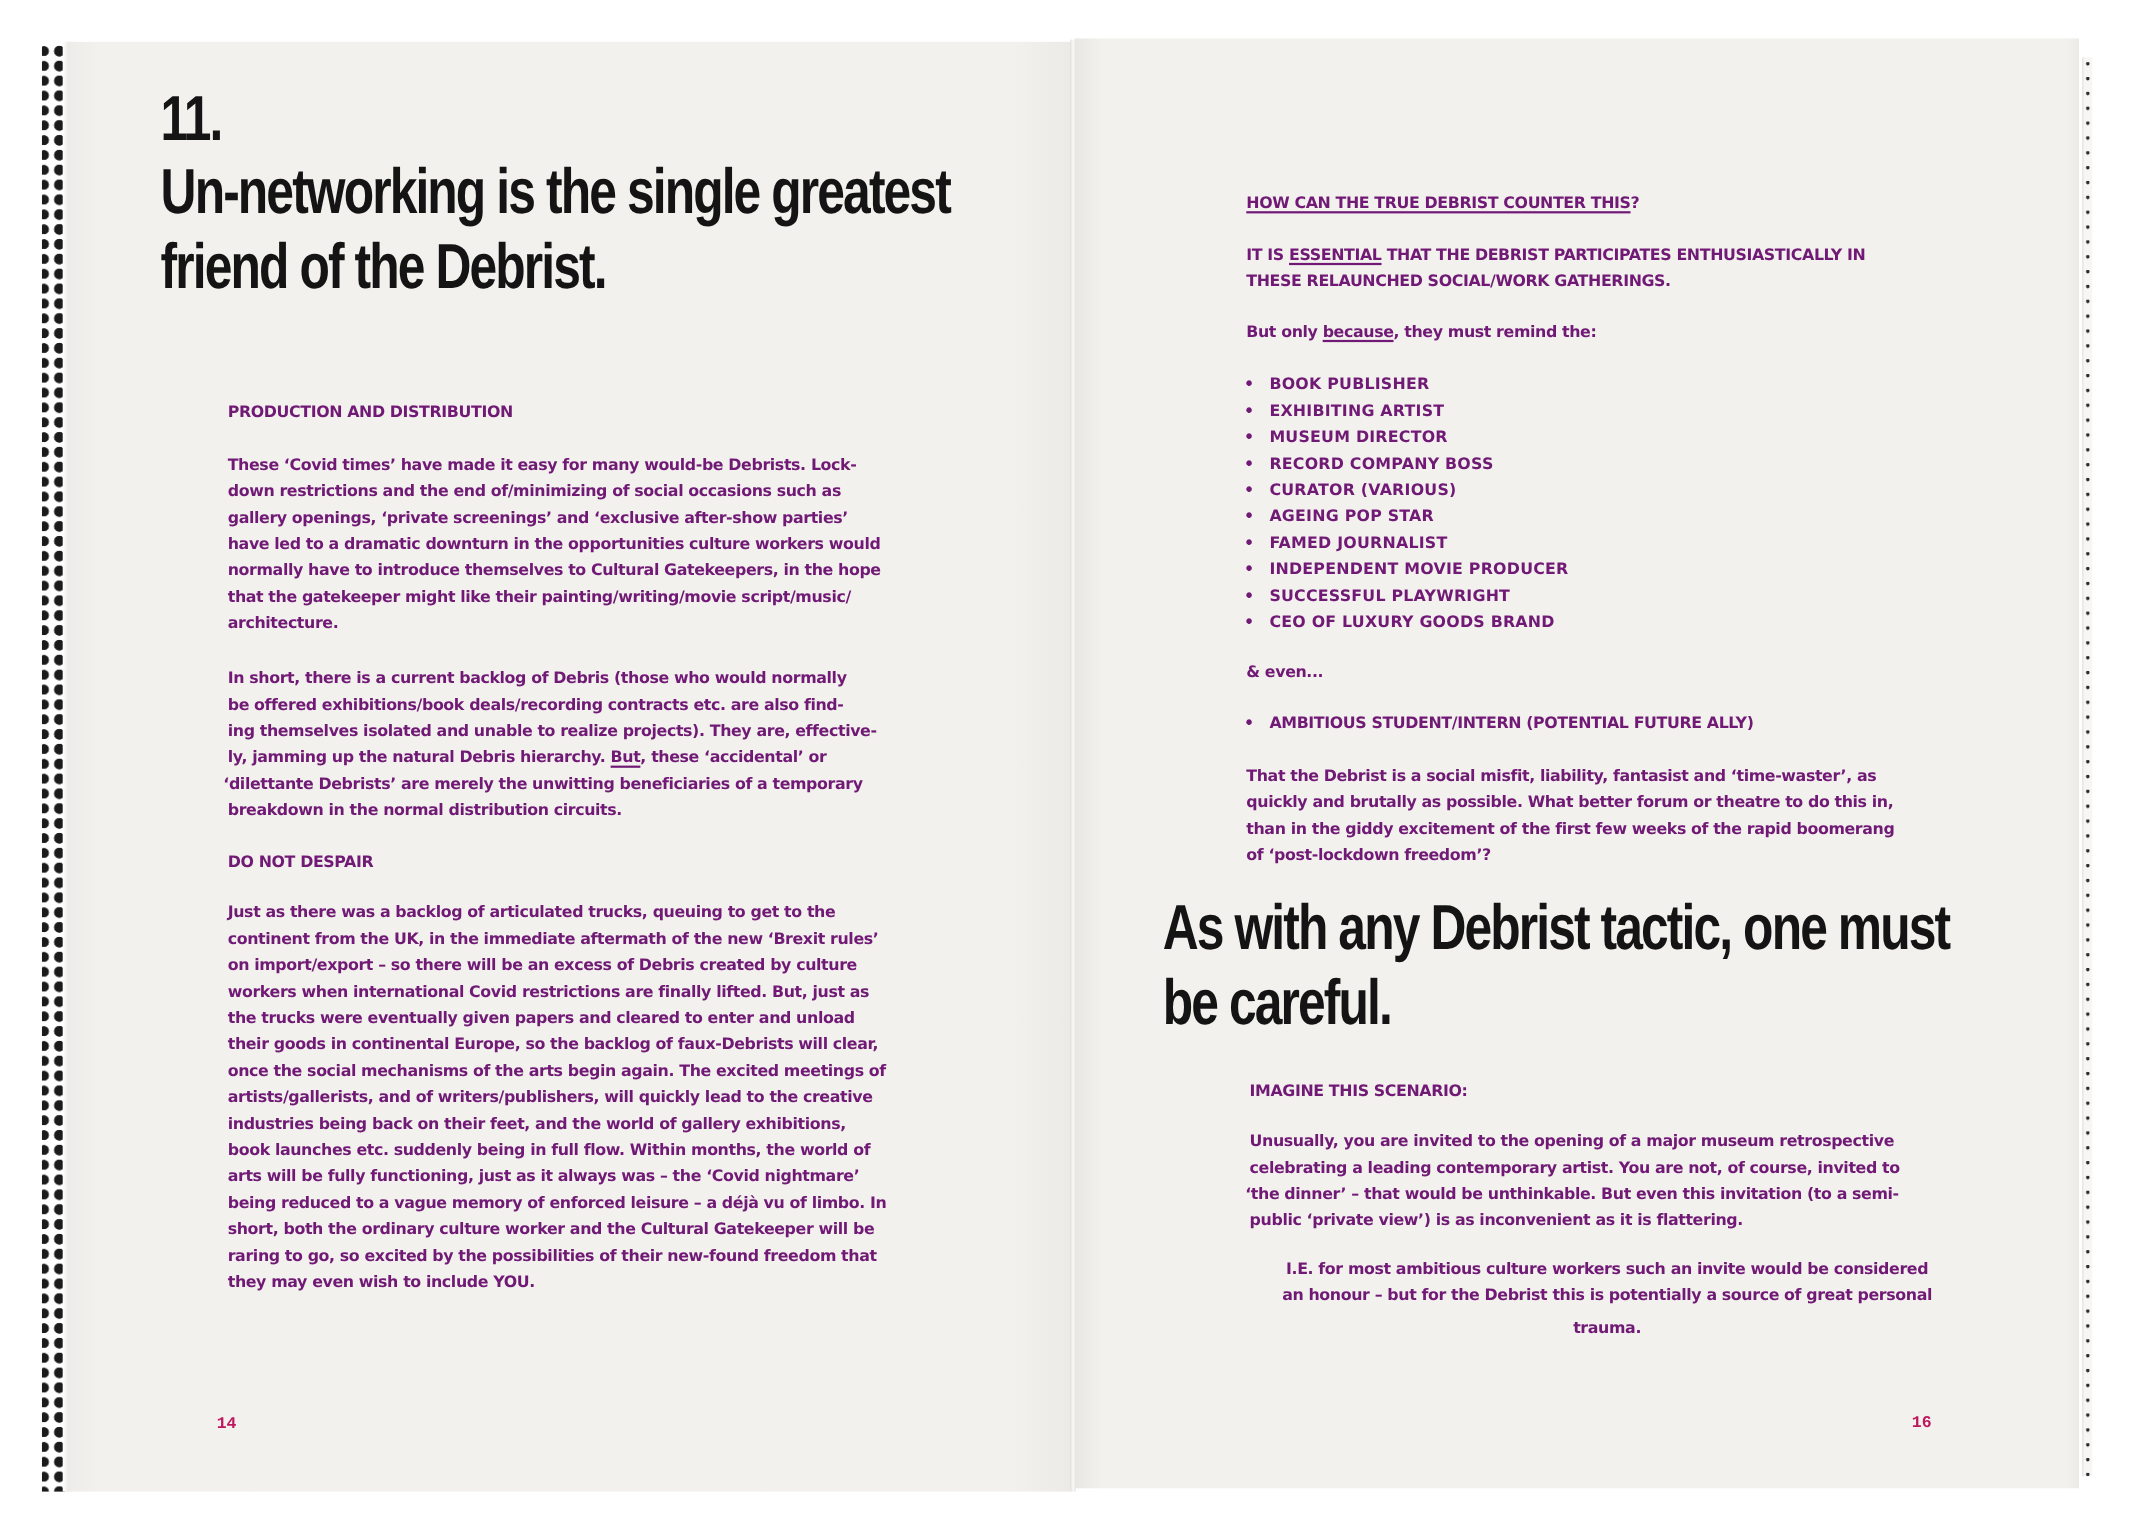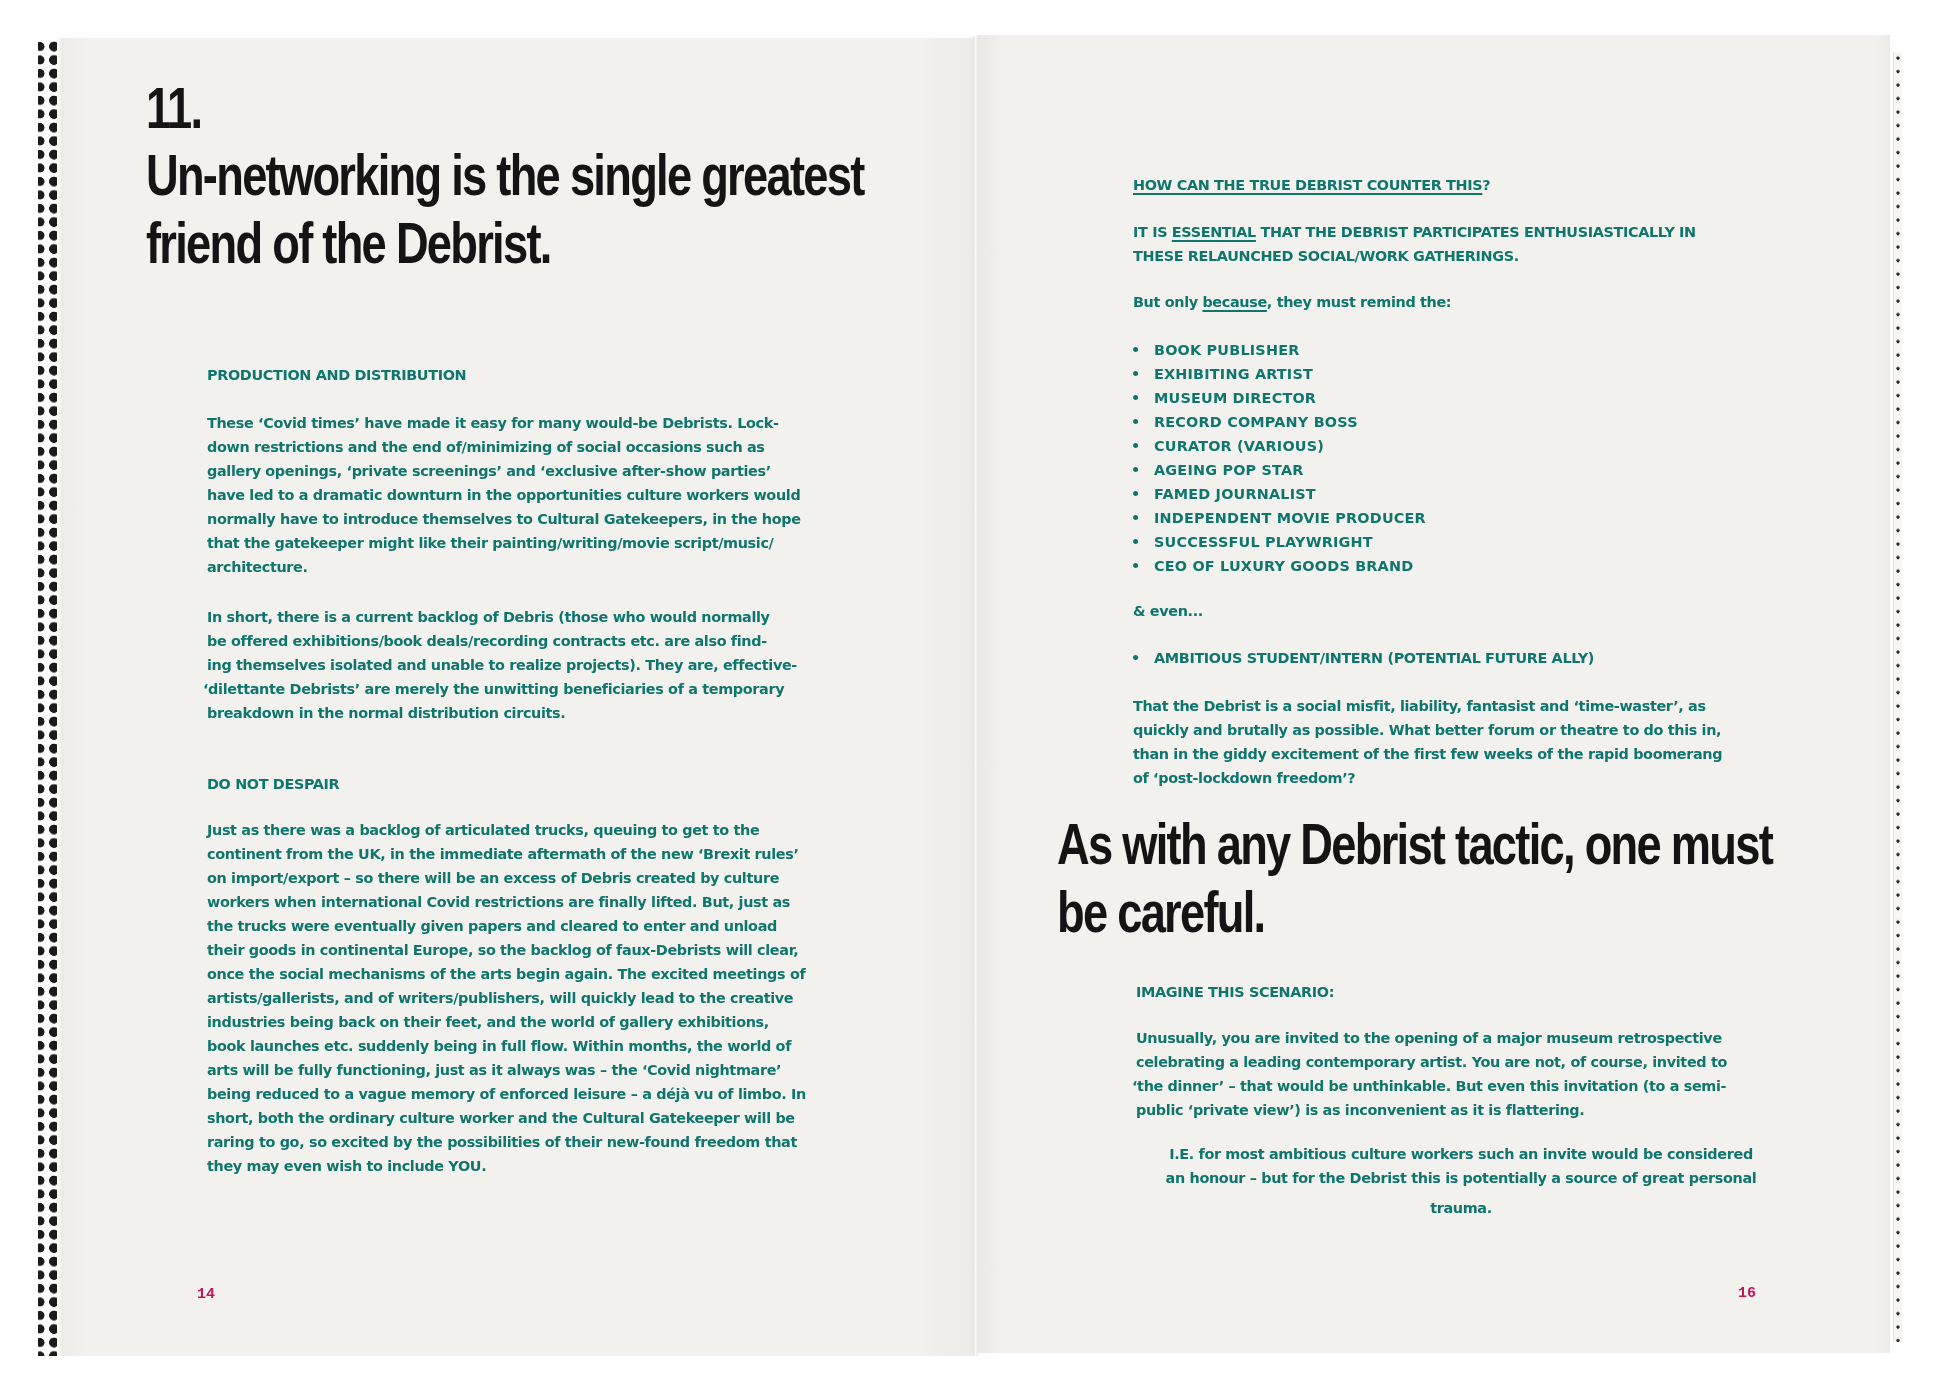--- a/index.html
+++ b/index.html
@@ -40,21 +40,21 @@
     letter-spacing:-2.2px; transform-origin:left top; transform:scaleX(0.78);
     color:#141414; white-space:nowrap; margin:0;
   }
   .chapter-num { left:146px; top:78px; font-size:58px; line-height:60px; }
   .chapter-title { left:146px; top:141px; font-size:58px; line-height:68px; }
   .caution { left:1057px; top:810px; font-size:58px; line-height:68px; }
 
   .body {
     font-family:"DejaVu Sans", sans-serif; font-weight:bold;
     font-size:14.4px; line-height:24px; letter-spacing:-0.35px;
-    color:#0f766e; margin:0;
+    color:#701a75; margin:0;
   }
   .body p { margin:0; }
   .body .sec { text-transform:uppercase; }
   .u { text-decoration:underline; text-underline-offset:3px; text-decoration-thickness:1.5px; }
 
   .left-body { left:207px; width:630px; }
   .right-body { left:1133px; width:650px; }
 
   .list { list-style:none; margin:0; padding:0; }
   .list li { position:relative; padding-left:23px; height:24px; }
@@ -90,20 +90,21 @@
   <p>have led to a dramatic downturn in the opportunities culture workers would</p>
   <p>normally have to introduce themselves to Cultural Gatekeepers, in the hope</p>
   <p>that the gatekeeper might like their painting/writing/movie script/music/</p>
   <p>architecture.</p>
 </div>
 
 <div class="abs body left-body" style="top:605px;">
   <p>In short, there is a current backlog of Debris (those who would normally</p>
   <p>be offered exhibitions/book deals/recording contracts etc. are also find-</p>
   <p>ing themselves isolated and unable to realize projects). They are, effective-</p>
+  <p><span>ly, jamming up the natural Debris hierarchy.</span> <span class="u">But</span><span>, these ‘accidental’ or</span></p>
   <p style="margin-left:-4px;">‘dilettante Debrists’ are merely the unwitting beneficiaries of a temporary</p>
   <p>breakdown in the normal distribution circuits.</p>
 </div>
 
 <div class="abs body left-body" style="top:772px;">
   <p class="sec">DO NOT DESPAIR</p>
 </div>
 
 <div class="abs body left-body" style="top:818px;">
   <p>Just as there was a backlog of articulated trucks, queuing to get to the</p>

